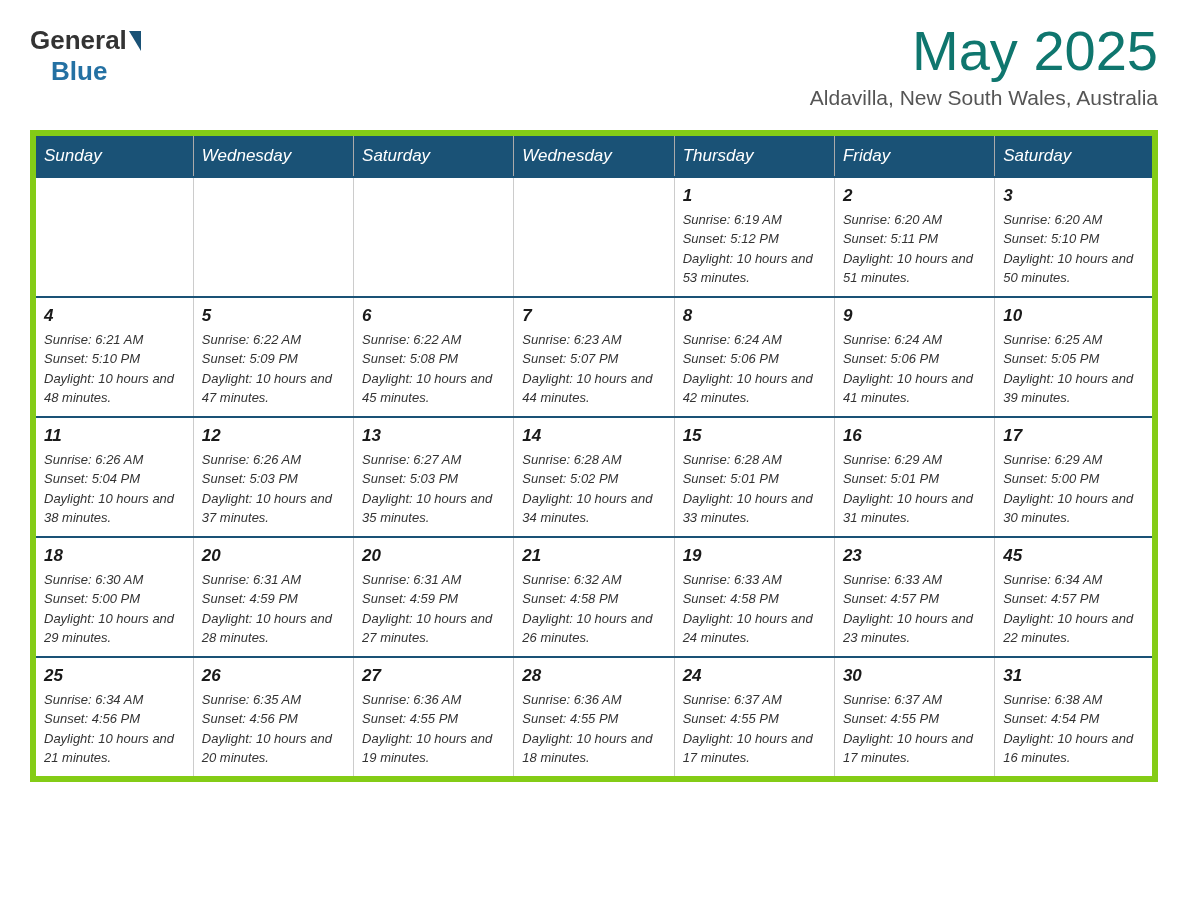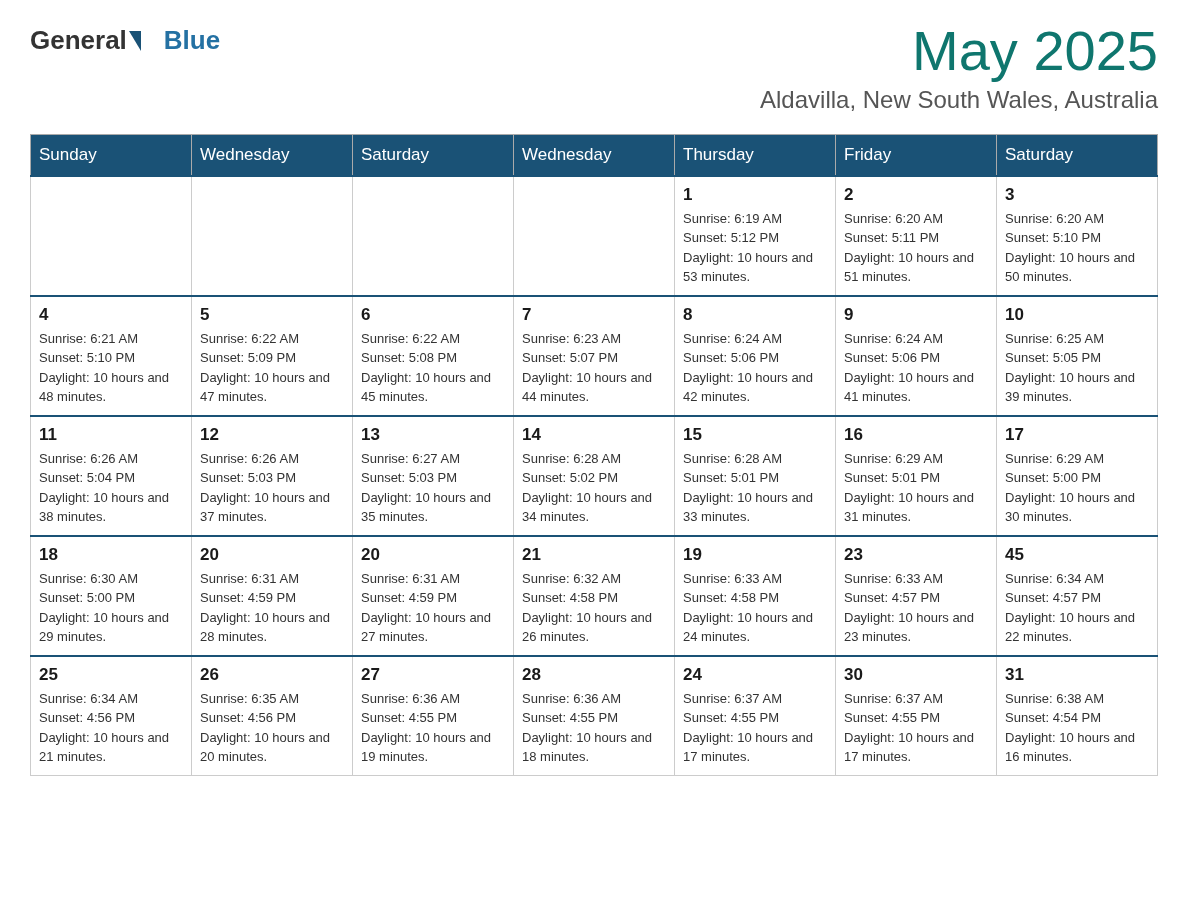--- a/index.html
+++ b/index.html
@@ -11,21 +11,21 @@
       min-height: 918px;
     }
     .header {
       display: flex;
       justify-content: space-between;
       align-items: flex-start;
       margin-bottom: 20px;
     }
     .logo {
       display: flex;
-      flex-direction: row;
+      flex-direction: column;
       align-items: flex-start;
       padding-top: 5px;
     }
     .logo-text {
       display: flex;
       align-items: center;
       font-size: 26px;
       font-weight: bold;
       color: #333;
     }
@@ -48,28 +48,29 @@
       margin-top: -2px;
     }
     .title-section { text-align: right; }
     .month-title {
       font-size: 56px;
       font-weight: normal;
       color: #0f766e;
       line-height: 1.1;
     }
     .location {
-      font-size: 24px;
+      font-size: 21px;
       color: #555;
       margin-top: 4px;
     }
     .calendar {
       width: 100%;
       border-collapse: collapse;
-      border: 1px solid #84cc16;
+      border: 6px solid #84cc16;
+      font-style: italic;
     }
     .calendar th {
       background-color: #1a5276;
       color: #fff;
       padding: 10px 8px;
       font-size: 17px;
       font-weight: normal;
       text-align: left;
       border: 1px solid #aaa;
     }

